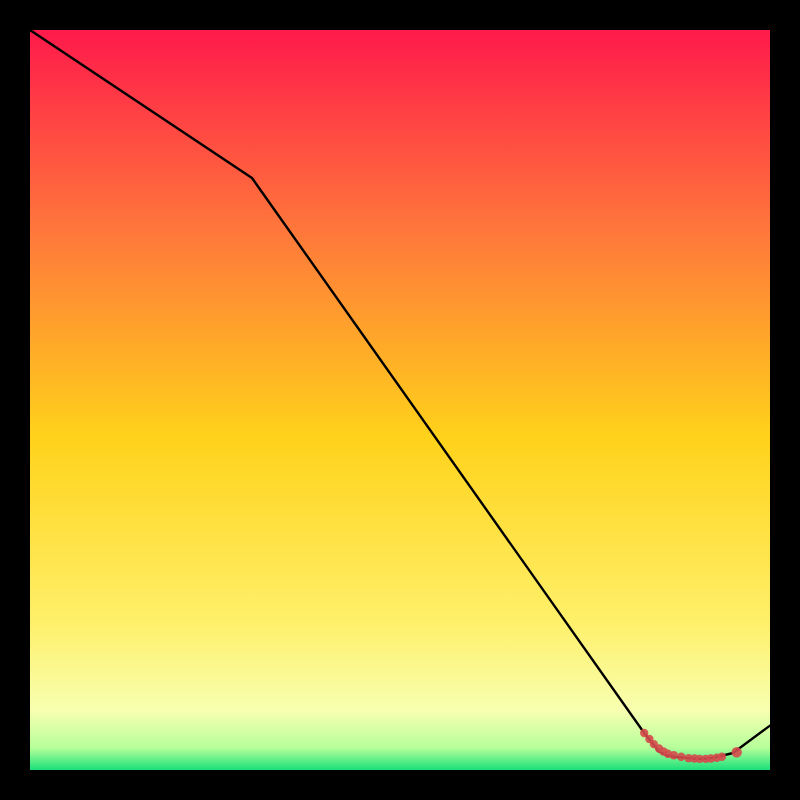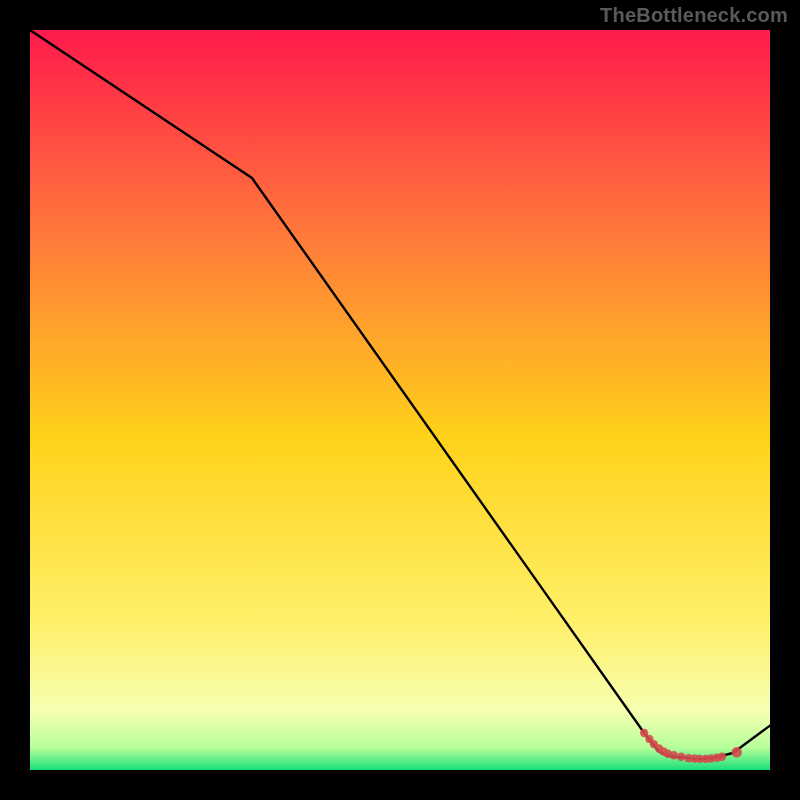--- a/index.html
+++ b/index.html
@@ -39,21 +39,20 @@
     left: 0;
     top: 0;
     width: 740px;
     height: 740px;
   }
 </style>
 </head>
 <body>
 
 <div class="stage">
-  <div class="watermark">TheBottleneck.com</div>
 
   <div class="plot-area">
     <svg class="plot-svg" viewBox="0 0 740 740" preserveAspectRatio="none">
       <defs>
         <linearGradient id="bg-grad" x1="0" y1="0" x2="0" y2="1">
           <stop id="g0" offset="0%" stop-color="#ff1a4b"></stop>
           <stop id="g1" offset="28%" stop-color="#ff7a3a"></stop>
           <stop id="g2" offset="55%" stop-color="#ffd21a"></stop>
           <stop id="g3" offset="80%" stop-color="#fff06a"></stop>
           <stop id="g4" offset="92%" stop-color="#f7ffb0"></stop>

